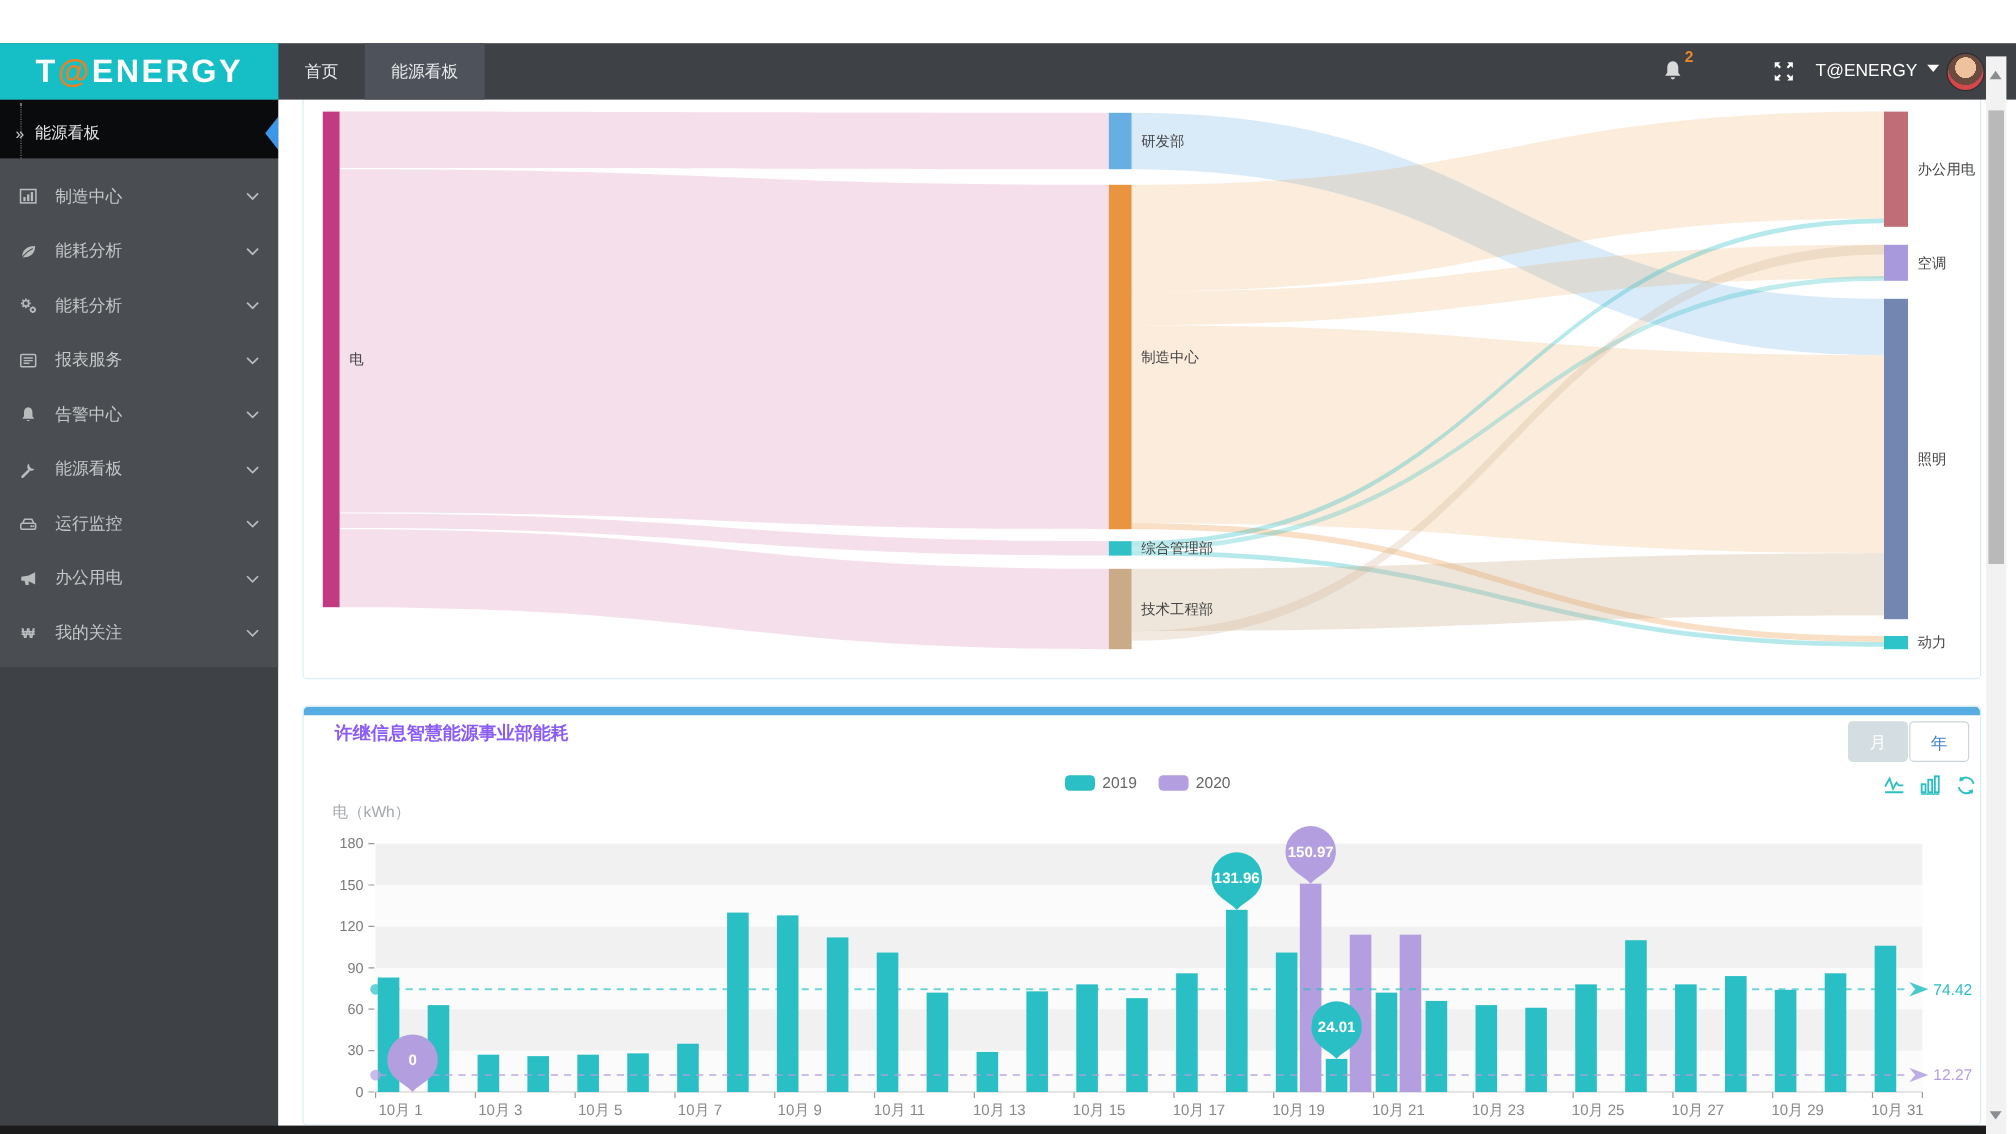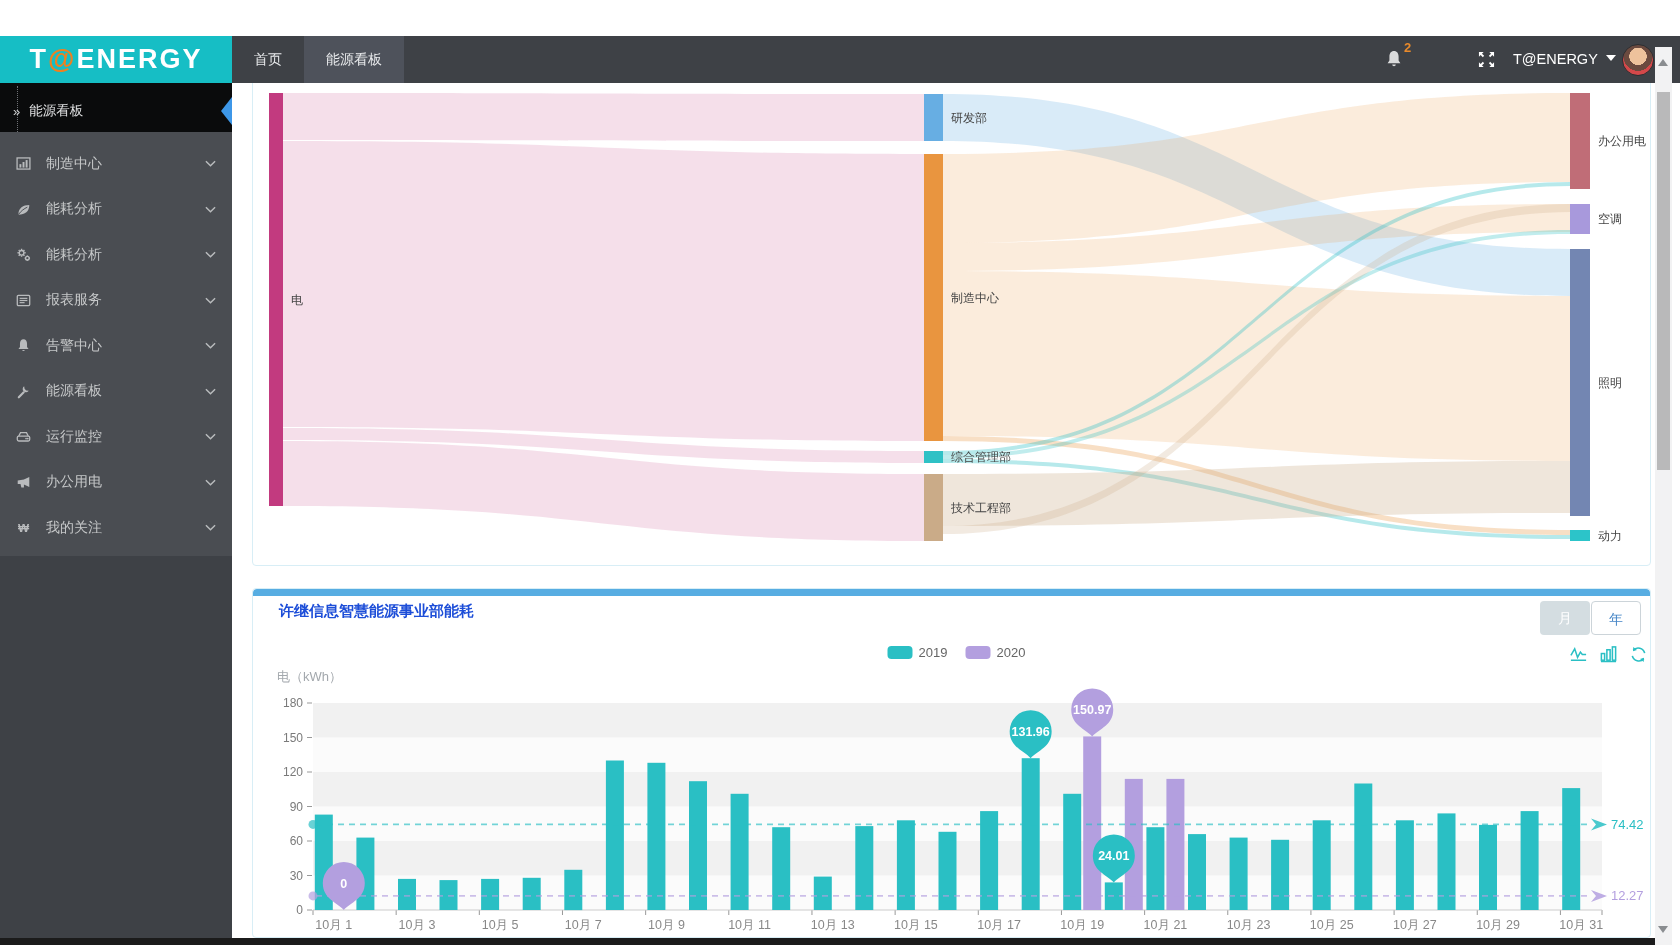--- a/index.html
+++ b/index.html
@@ -41,21 +41,21 @@
   .sb-blue{position:absolute;right:0;top:50%;transform:translateY(-50%);width:0;height:0;
            border-top:14px solid transparent;border-bottom:14px solid transparent;border-right:11px solid #3d97e8;}
   .menu-rest{padding-top:9px;padding-bottom:5px;}
 
   
   .main{position:absolute;left:232px;top:47px;width:1448px;height:898px;background:#fff;}
   .card{position:absolute;background:#fff;border:1px solid #d8eef6;border-radius:4px;}
   .card1{left:20px;top:10px;width:1399px;height:509px;}
   .card2{left:20px;top:541px;width:1399px;height:350px;overflow:hidden;}
   .card2-top{position:absolute;left:0;top:0;width:100%;height:7px;background:#57ade2;border-radius:4px 4px 0 0;z-index:3;}
-  .card-title{position:absolute;left:26px;top:13px;font-size:15px;font-weight:bold;color:#1d4ed8;z-index:3;}
+  .card-title{position:absolute;left:26px;top:13px;font-size:15px;font-weight:bold;color:#8b5cf6;z-index:3;}
   .toggle{position:absolute;top:12px;z-index:3;width:50px;height:34px;line-height:34px;text-align:center;
           font-size:14px;border-radius:4px;cursor:pointer;}
   .toggle.month{left:1287px;background:#d4dde1;color:#fff;}
   .toggle.year{left:1338px;background:#fff;border:1px solid #ccd4d9;color:#4585c6;}
   .tool-icons{position:absolute;left:1316px;top:56px;display:flex;gap:11px;z-index:3;}
   .tool-icons span{display:inline-flex;cursor:pointer;}
   .chart-svg{position:absolute;left:0;top:0;}
 
   
   .vscroll{position:absolute;left:1655px;top:47px;width:17px;height:898px;background:#f2f2f3;z-index:6;}

